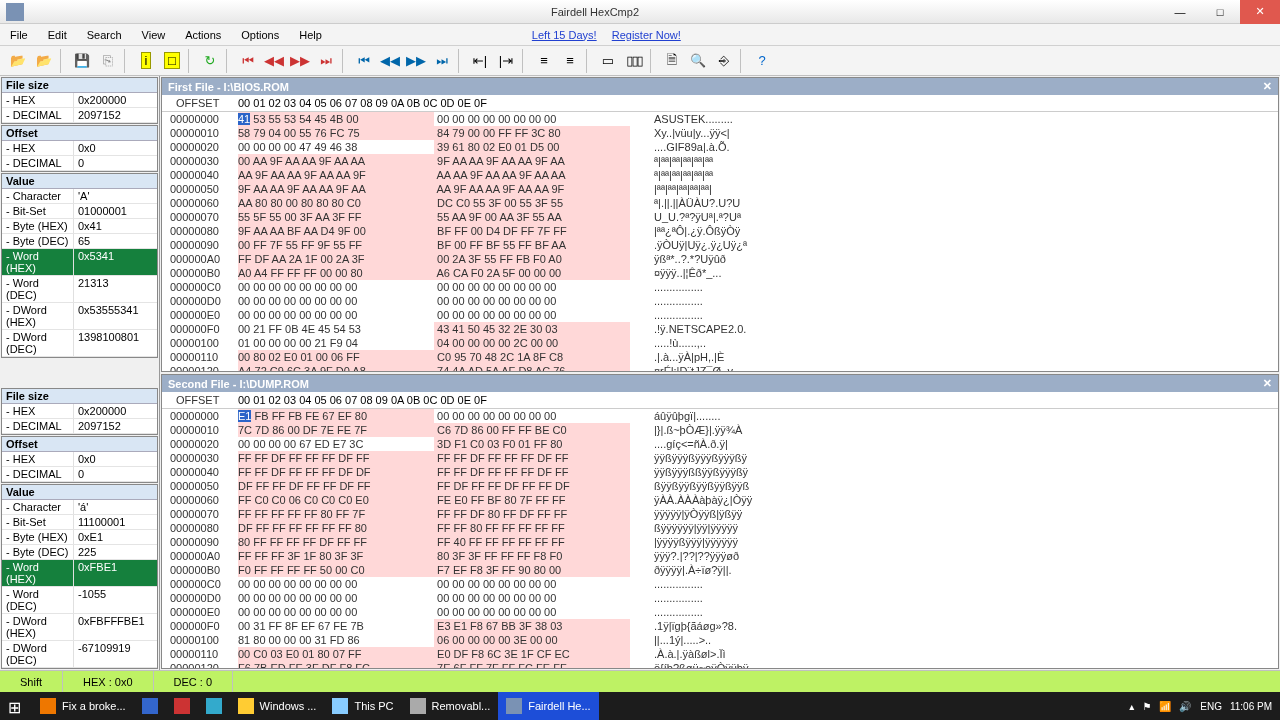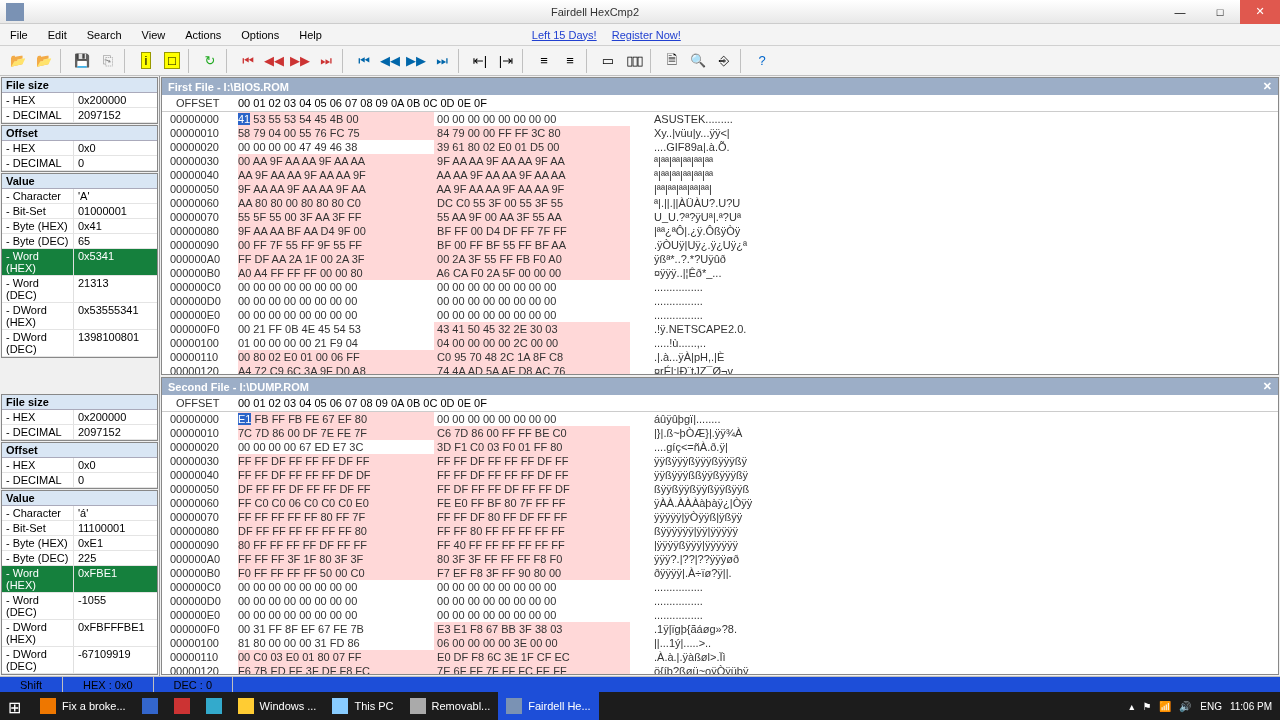--- a/index.html
+++ b/index.html
@@ -46,21 +46,21 @@
 .hexrow { display:flex; white-space:pre; }
 .coloff { width:76px; padding-left:8px; color:#333; }
 .colh1, .colh2 { color:#333; }
 .colh1 { width:196px; }
 .colh2 { width:196px; }
 .colascii { margin-left:24px; color:#333; }
 .diff { background:#ffd8d8; }
 .cursel { background:#2b64c8; color:#fff; }
 
 
-.statusbar { height:16px; background:#1d4ed8; border-top:1px solid #c0c0c0; display:flex; align-items:center; }
+.statusbar { height:22px; background:#bef264; border-top:1px solid #c0c0c0; display:flex; align-items:center; }
 .statusbar .cell { padding:0 20px; border-right:1px solid #c0c0c0; height:100%; display:flex; align-items:center; }
 
 
 .taskbar { height:28px; background:#1c1c1c; display:flex; align-items:center; color:#fff; }
 .taskbar .tbitem { height:28px; padding:0 8px; display:flex; align-items:center; gap:6px; font-size:11px; }
 .taskbar .tbitem.active { background:#1d4ed8; }
 .taskbar .tbitem .ico { width:16px; height:16px; background:#5a7; }
 .taskbar .tray { margin-left:auto; display:flex; align-items:center; padding:0 8px; gap:8px; }
 .taskbar .tray span { font-size:10px; }
 </style>

